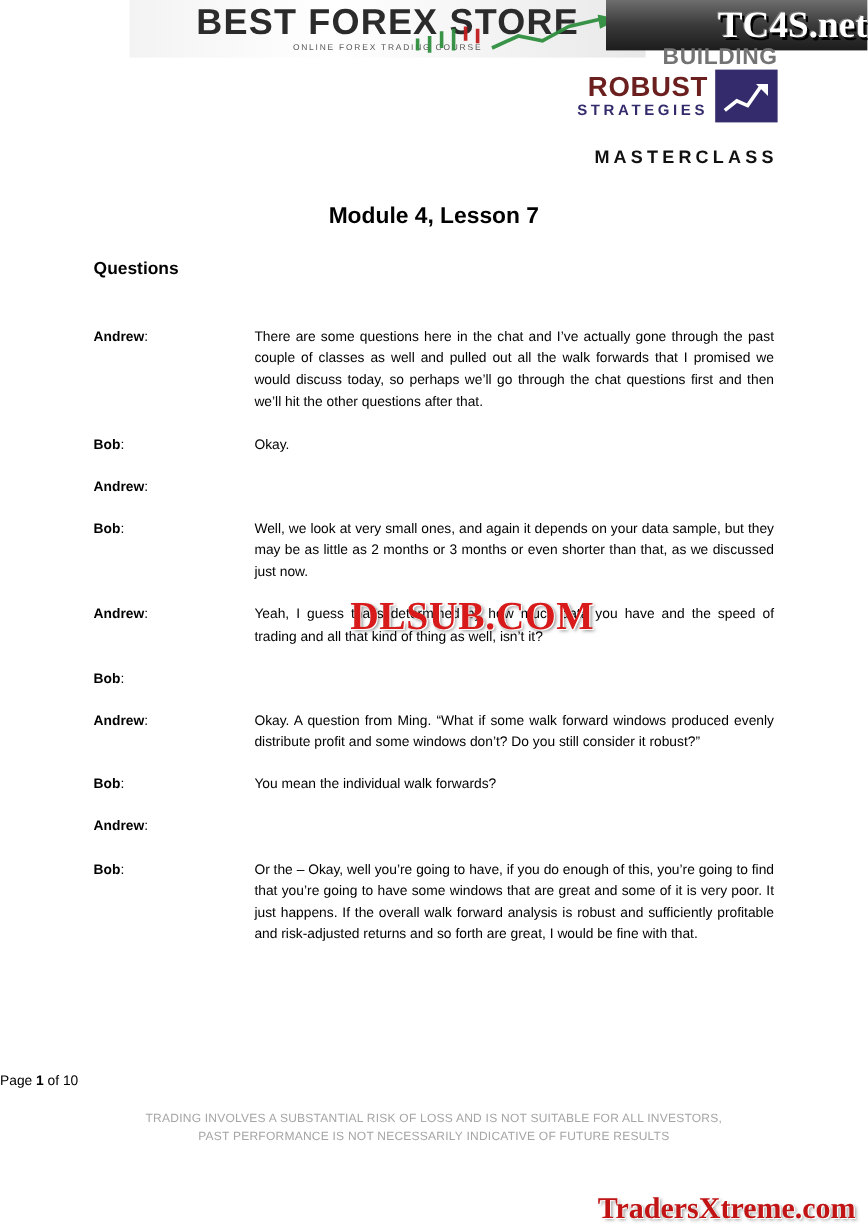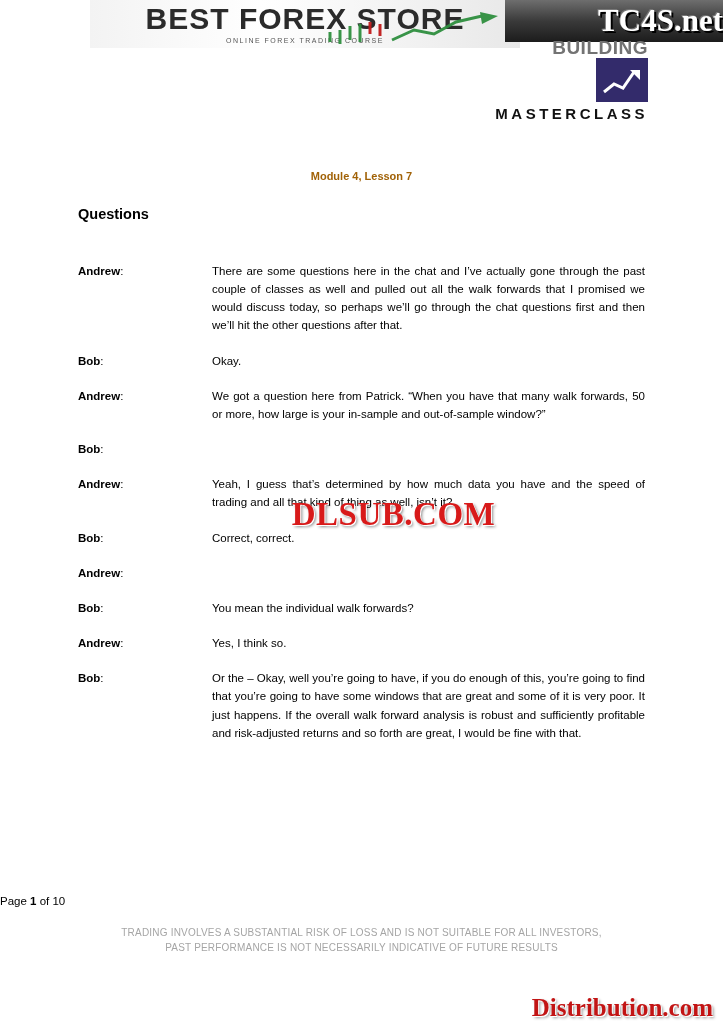--- a/index.html
+++ b/index.html
@@ -17,21 +17,21 @@
   }
 
   
   .header-zone {
     position: relative;
     height: 130px;
     width: 100%;
   }
   .bfs-banner {
     position: absolute;
-    left: 90px;
+    left: 108px;
     top: 0px;
     width: 430px;
     height: 48px;
     background: linear-gradient(90deg, #f3f3f3 0%, #ffffff 40%, #e8e8e8 100%);
     display: flex;
     flex-direction: column;
     align-items: center;
     justify-content: center;
     overflow: hidden;
   }
@@ -116,41 +116,41 @@
     letter-spacing: 3px;
     color: #332b6b;
     line-height: 1.2;
   }
   .mc-masterclass {
     font-weight: bold;
     font-size: 15px;
     letter-spacing: 3.5px;
     color: #111;
     line-height: 1.3;
-    margin-top: 2px;
+    margin-top: 20px;
   }
   .mc-badge {
     width: 52px;
     height: 44px;
     background: #332b6b;
     position: relative;
     flex: 0 0 auto;
   }
   .mc-badge svg { position: absolute; left: 0; top: 0; }
 
   
   .doc {
     position: relative;
     padding: 0 78px;
   }
   .doc-title {
     text-align: center;
     font-weight: bold;
-    font-size: 11px;
-    color: #a16207;
+    font-size: 19px;
+    color: #000000;
     margin-top: 40px;
   }
   .doc-subtitle {
     text-align: left;
     font-weight: bold;
     font-size: 14.5px;
     color: #000;
     margin-top: 24px;
   }
 
@@ -267,20 +267,24 @@
 
   <div class="tc4s-banner">
     <span class="tc4s-text">TC4S.net</span>
   </div>
 
   <div class="masterclass-logo">
     <div class="mc-row">
       <div class="mc-building">BUILDING</div>
     </div>
     <div class="mc-row">
+      <div>
+        <div class="mc-robust">ROBUST</div>
+        <div class="mc-strategies">STRATEGIES</div>
+      </div>
       <div class="mc-badge">
         <svg width="52" height="44" viewBox="0 0 52 44">
           <polyline points="8,34 18,26 27,30 38,14" fill="none" stroke="#ffffff" stroke-width="3"></polyline>
           <polygon points="34,12 44,12 44,22" fill="#ffffff"></polygon>
         </svg>
       </div>
     </div>
     <div class="mc-masterclass">MASTERCLASS</div>
   </div>
 </div>
@@ -297,60 +301,59 @@
       <div class="speech">There are some questions here in the chat and I’ve actually gone through the past couple of classes as well and pulled out all the walk forwards that I promised we would discuss today, so perhaps we’ll go through the chat questions first and then we’ll hit the other questions after that.</div>
     </div>
 
     <div class="line">
       <div class="speaker"><b>Bob</b><span>:</span></div>
       <div class="speech">Okay.</div>
     </div>
 
     <div class="line">
       <div class="speaker"><b>Andrew</b><span>:</span></div>
-      <div class="speech">We got a question here from Patrick. “When you have that many walk forwards, 50 or more, how large is your in-sample and out-of-sample window?”</div>
-    </div>
-
-    <div class="line">
-      <div class="speaker"><b>Bob</b><span>:</span></div>
+    </div>
+
+    <div class="line">
+      <div class="speaker"><b>Bob</b><span>:</span></div>
+      <div class="speech">Well, we look at very small ones, and again it depends on your data sample, but they may be as little as 2 months or 3 months or even shorter than that, as we discussed just now.</div>
     </div>
 
     <div class="line">
       <div class="speaker"><b>Andrew</b><span>:</span></div>
       <div class="speech">Yeah, I guess that’s determined by how much data you have and the speed of trading and all that kind of thing as well, isn’t it?</div>
     </div>
 
     <div class="line">
       <div class="speaker"><b>Bob</b><span>:</span></div>
-      <div class="speech">Correct, correct.</div>
-    </div>
-
-    <div class="line">
-      <div class="speaker"><b>Andrew</b><span>:</span></div>
+    </div>
+
+    <div class="line">
+      <div class="speaker"><b>Andrew</b><span>:</span></div>
+      <div class="speech">Okay. A question from Ming. “What if some walk forward windows produced evenly distribute profit and some windows don’t? Do you still consider it robust?”</div>
     </div>
 
     <div class="line">
       <div class="speaker"><b>Bob</b><span>:</span></div>
       <div class="speech">You mean the individual walk forwards?</div>
     </div>
 
     <div class="line">
       <div class="speaker"><b>Andrew</b><span>:</span></div>
-      <div class="speech">Yes, I think so.</div>
     </div>
 
     <div class="line">
       <div class="speaker"><b>Bob</b><span>:</span></div>
       <div class="speech">Or the – Okay, well you’re going to have, if you do enough of this, you’re going to find that you’re going to have some windows that are great and some of it is very poor. It just happens. If the overall walk forward analysis is robust and sufficiently profitable and risk-adjusted returns and so forth are great, I would be fine with that.</div>
     </div>
 
   </div>
 </div>
 
 <div class="page-num"><span>Page </span><b>1</b><span> of </span><span>10</span></div>
 
 <div class="disclaimer-block">
   <div class="risk-line">TRADING INVOLVES A SUBSTANTIAL RISK OF LOSS AND IS NOT SUITABLE FOR ALL INVESTORS,</div>
   <div class="risk-line">PAST PERFORMANCE IS NOT NECESSARILY INDICATIVE OF FUTURE RESULTS</div>
 </div>
 
 <div class="wm-dlsub">DLSUB.COM</div>
-<div class="wm-txm">Distribution.com</div>
+<div class="wm-txm">TradersXtreme.com</div>
 
 </body></html>

